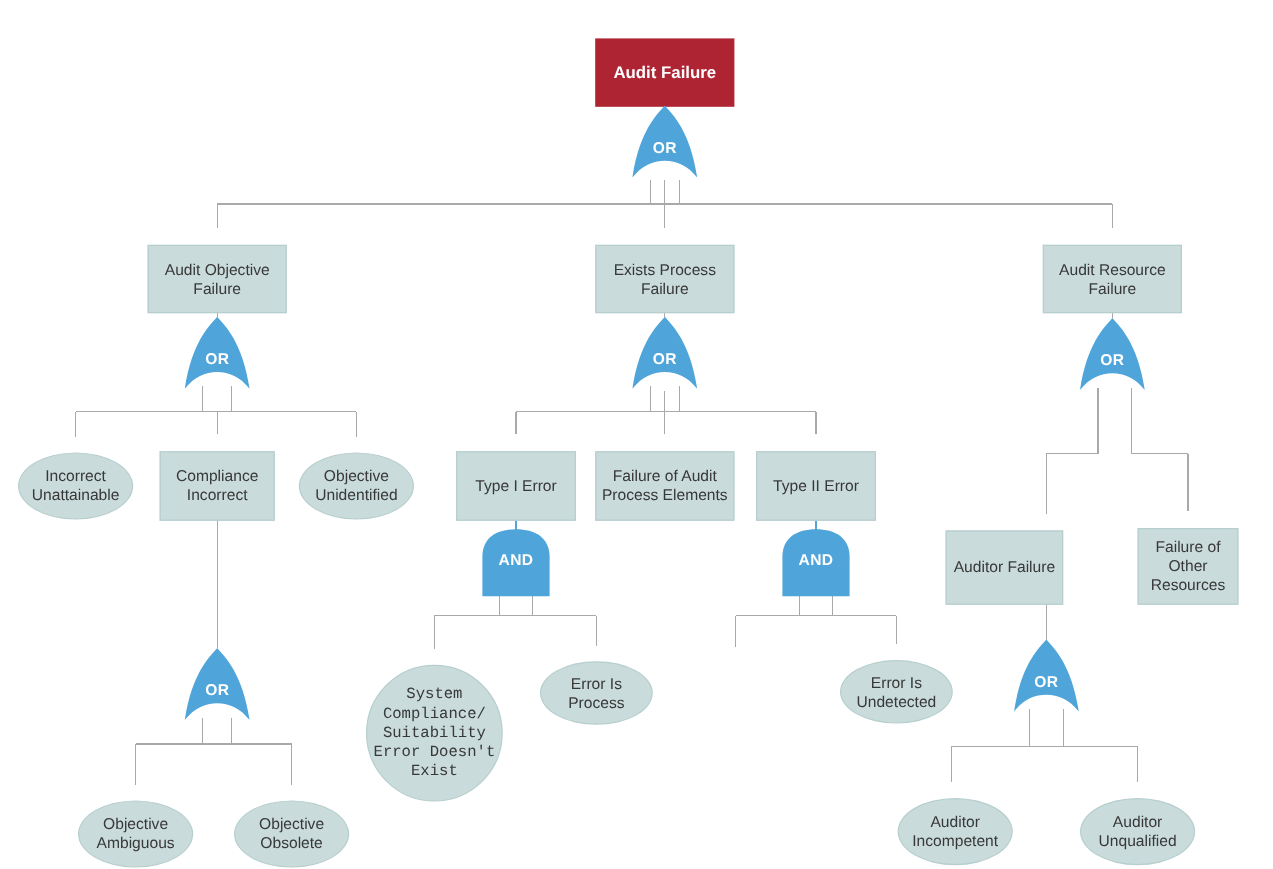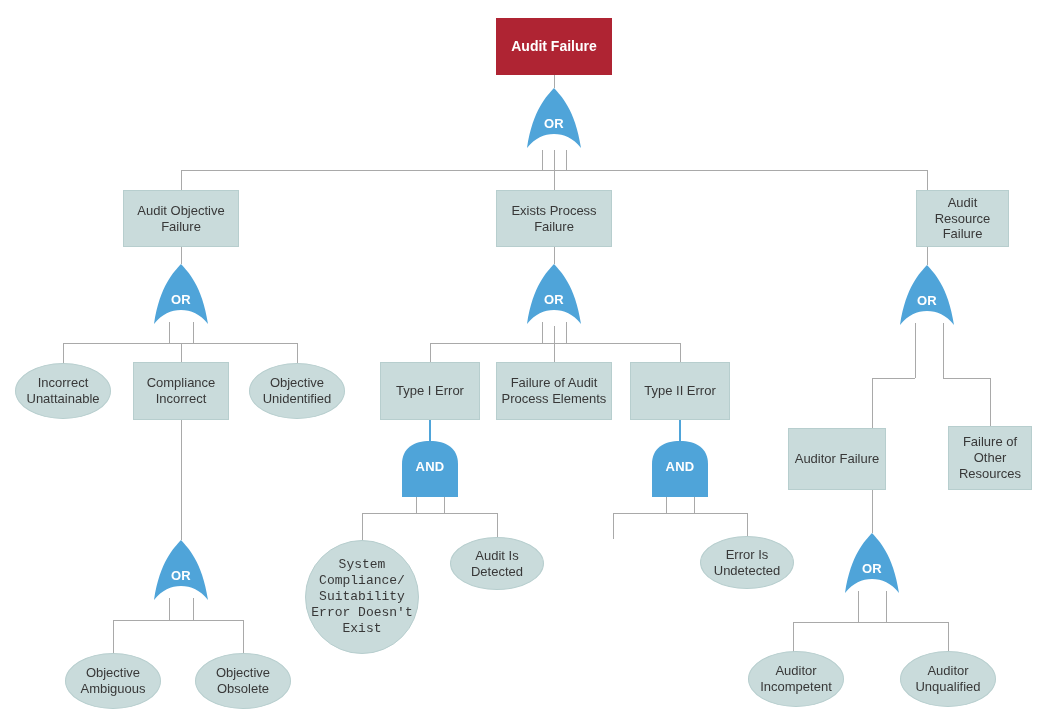--- a/index.html
+++ b/index.html
@@ -10,21 +10,21 @@
   }
   html,body{margin:0;padding:0;}
   body{background:var(--background);font-family:"Liberation Sans",sans-serif;}
   .canvas{position:relative;width:1061px;height:724px;background:var(--background);overflow:hidden;}
   .wires{position:absolute;left:0;top:0;width:1061px;height:724px;}
   .wires g.gray{stroke:var(--connector);stroke-width:1;shape-rendering:crispEdges;}
   .wires g.blue{stroke:var(--gate-fill);stroke-width:2;shape-rendering:crispEdges;}
   .node{position:absolute;display:flex;align-items:center;justify-content:center;
         text-align:center;font-size:13px;line-height:1.22;color:var(--node-text);
         background:var(--node-fill);border:1px solid var(--node-border);box-sizing:border-box;
-        padding:2px 4px;}
+        padding:2px 4px;margin-top:14px;}
   .ellipse{border-radius:50%;}
   .circle{border-radius:50%;font-family:Liberation Mono, monospace;}
   .top-event{background:var(--top-event-fill);border:none;color:var(--top-event-text);
              font-size:14px;font-weight:600;}
   .gate{position:absolute;}
   .gate svg{display:block;width:100%;height:100%;}
   .gate path{fill:var(--gate-fill);}
   .gate .gate-label{position:absolute;left:50%;color:var(--gate-text);font-weight:700;
                     font-size:13px;transform:translate(-50%,-50%);letter-spacing:.3px;}
   .gate.or .gate-label{top:56%;}
@@ -146,33 +146,33 @@
   </div>
   <div class="gate and" style="left:651px;top:440px;width:58px;height:57px">
     <svg viewBox="0 0 58 57">
         <path d="M1 57 L1 24 C1 8 13 1 29 1 C45 1 57 8 57 24 L57 57 Z"></path>
       </svg>
     <span class="gate-label">AND</span>
   </div>
 
   <div class="node" style="left:123px;top:190px;width:116px;height:57px">Audit Objective Failure</div>
   <div class="node" style="left:496px;top:190px;width:116px;height:57px">Exists Process Failure</div>
-  <div class="node" style="left:916px;top:190px;width:93px;height:57px">Audit Resource Failure</div>
+  <div class="node" style="left:869px;top:190px;width:116px;height:57px">Audit Resource Failure</div>
 
   <div class="node ellipse" style="left:15px;top:363px;width:96px;height:56px">Incorrect Unattainable</div>
   <div class="node" style="left:133px;top:362px;width:96px;height:58px">Compliance Incorrect</div>
   <div class="node ellipse" style="left:249px;top:363px;width:96px;height:56px">Objective Unidentified</div>
   <div class="node ellipse" style="left:65px;top:653px;width:96px;height:56px">Objective Ambiguous</div>
   <div class="node ellipse" style="left:195px;top:653px;width:96px;height:56px">Objective Obsolete</div>
 
   <div class="node" style="left:380px;top:362px;width:100px;height:58px">Type I Error</div>
   <div class="node" style="left:630px;top:362px;width:100px;height:58px">Type II Error</div>
   <div class="node" style="left:496px;top:362px;width:116px;height:58px">Failure of Audit Process Elements</div>
   <div class="node circle" style="left:305px;top:540px;width:114px;height:114px">System Compliance/ Suitability Error Doesn't Exist</div>
-  <div class="node ellipse" style="left:450px;top:537px;width:94px;height:53px">Audit Is Detected</div>
+  <div class="node ellipse" style="left:450px;top:537px;width:94px;height:53px">Error Is Process</div>
   <div class="node ellipse" style="left:700px;top:536px;width:94px;height:53px">Error Is Undetected</div>
 
   <div class="node" style="left:788px;top:428px;width:98px;height:62px">Auditor Failure</div>
   <div class="node" style="left:948px;top:426px;width:84px;height:64px">Failure of Other Resources</div>
   <div class="node ellipse" style="left:748px;top:651px;width:96px;height:56px">Auditor Incompetent</div>
   <div class="node ellipse" style="left:900px;top:651px;width:96px;height:56px">Auditor Unqualified</div>
 
 </div>
 
 </body></html>

